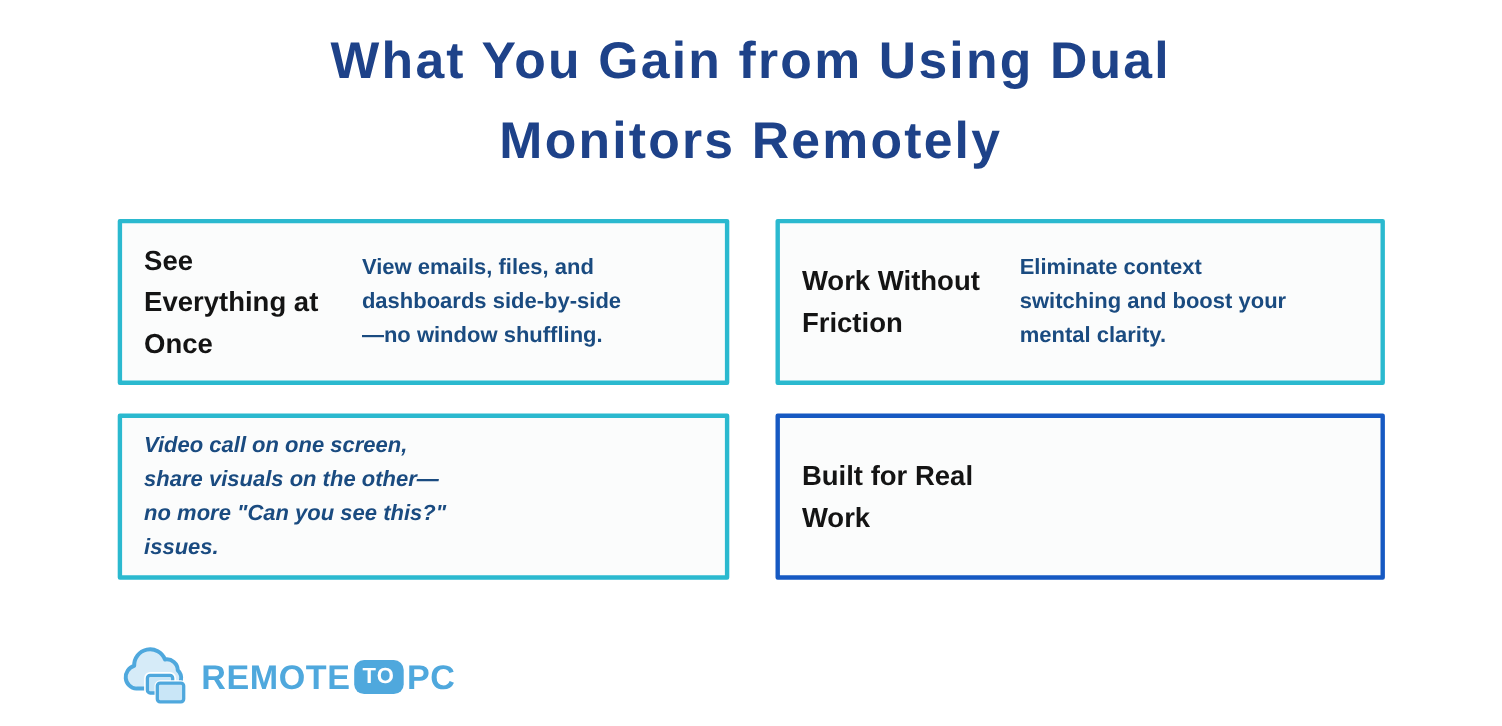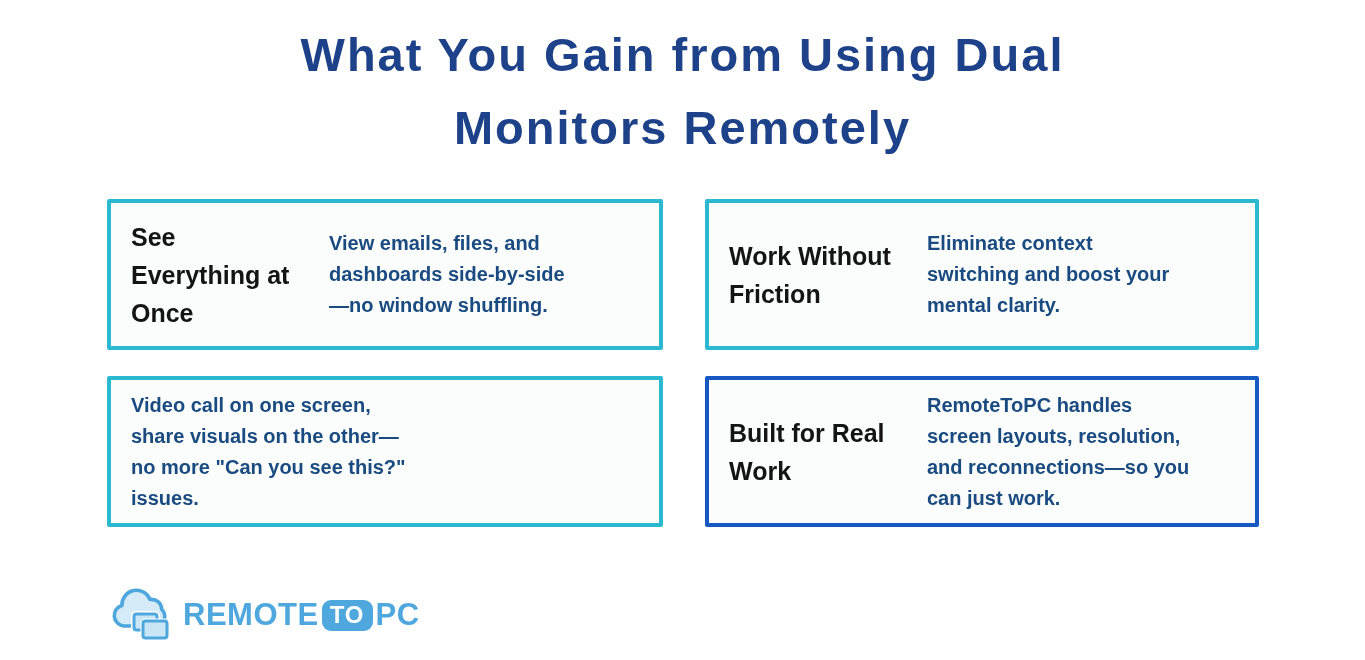--- a/index.html
+++ b/index.html
@@ -53,21 +53,21 @@
     color: #141414;
   }
   .card-desc {
     font-size: 20px;
     line-height: 31px;
     font-weight: 700;
     color: #1A4B80;
   }
   .card.c1 .card-desc { max-width: 252px; }
   .card.c2 .card-desc { max-width: 247px; }
-  .card.c3 .card-desc { max-width: 287px; }
+  .card.c3 .card-desc { max-width: 287px; font-style: italic; }
   .card.c4 .card-desc { max-width: 267px; }
 
   
   .logo {
     position: absolute;
     left: 107px; top: 585px;
     display: flex;
     align-items: center;
     gap: 8px;
   }
@@ -82,21 +82,21 @@
   .logo-badge {
     display: inline-flex;
     align-items: center;
     justify-content: center;
     background: #4FA8DD;
     color: #FFFFFF;
     border-radius: 9px;
     height: 31px;
     padding: 0 8px;
     margin: 0 3px;
-    font-size: 24px;
+    font-size: 20px;
     letter-spacing: 1px;
   }
 </style>
 </head>
 <body>
 
 <div class="canvas">
 
   <div class="title">
     <h1>What You Gain from Using Dual Monitors Remotely</h1>
@@ -111,21 +111,20 @@
     <div class="card-heading">See Everything at Once</div>
     <div class="card-desc">View emails, files, and dashboards side-by-side—no window shuffling.</div>
   </div>
 
   <div class="card c3 pos-bl">
     <div class="card-desc">Video call on one screen, share visuals on the other—no more "Can you see this?" issues.</div>
   </div>
 
   <div class="card c4 pos-br card--blue">
     <div class="card-heading">Built for Real Work</div>
-    <div class="card-desc">RemoteToPC handles screen layouts, resolution, and reconnections—so you can just work.</div>
   </div>
 
   <div class="logo">
     <span>
       <svg width="68" height="56" viewBox="0 0 68 56">
         <path d="M17 41 a10.5 10.5 0 0 1 -2 -20.6 A14.5 14.5 0 0 1 43 14.5 a10 10 0 0 1 11.6 9.8 A10 10 0 0 1 51 41 Z" fill="#D6EBF8" stroke="#4FA8DD" stroke-width="3.6" stroke-linejoin="round"></path>
         <rect x="27" y="29" width="23" height="16" rx="2.5" fill="#FFFFFF" stroke="#FFFFFF" stroke-width="6"></rect>
         <rect x="27" y="29" width="23" height="16" rx="2.5" fill="#C9E6F7" stroke="#4FA8DD" stroke-width="3"></rect>
         <rect x="36" y="36" width="24" height="17" rx="2.5" fill="#FFFFFF" stroke="#FFFFFF" stroke-width="5"></rect>
         <rect x="36" y="36" width="24" height="17" rx="2.5" fill="#C9E6F7" stroke="#4FA8DD" stroke-width="3"></rect>

